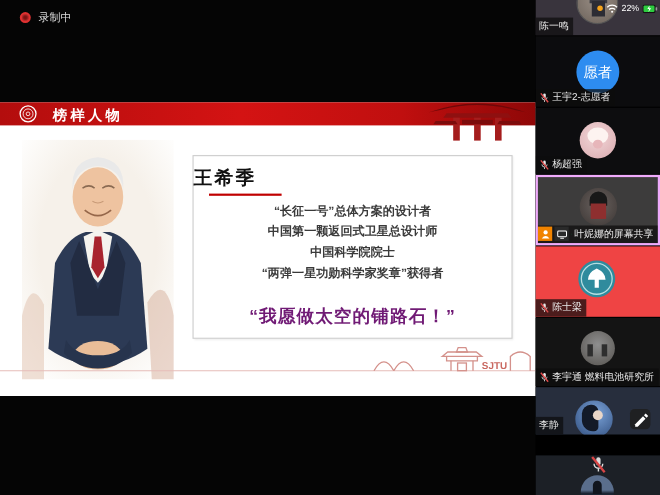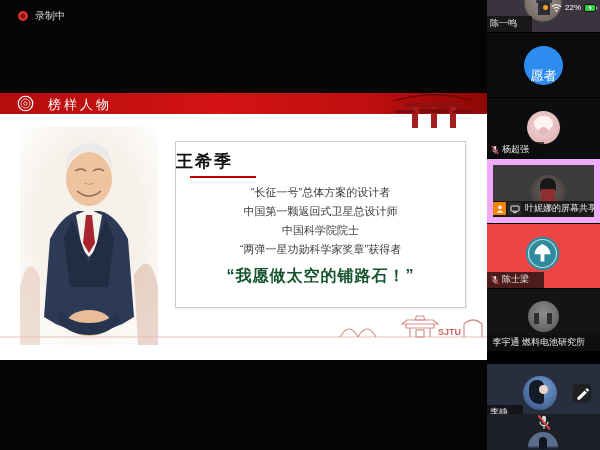--- a/index.html
+++ b/index.html
@@ -11,52 +11,52 @@
   .main{position:absolute;left:0;top:0;width:487px;height:450px;background:#050505;}
   .rec{position:absolute;left:18px;top:9px;display:flex;align-items:center;gap:7px;z-index:5;}
   .rec-dot{width:10px;height:10px;border-radius:50%;border:2px solid #e03131;background:#7a1010;
            box-shadow:inset 0 0 2px #ff5555;}
   .rec-label{color:#ddd;font-size:10px;}
 
   .slide{position:absolute;left:0;top:93px;width:487px;height:267px;background:#fff;}
   .band{position:absolute;left:0;top:0;width:487px;height:21px;
         background:linear-gradient(90deg,#b30d0d,#d41313 45%,#c00f0f 75%,#8e0707);}
   .seal{position:absolute;left:17px;top:2px;}
-  .band-title{position:absolute;left:48px;top:3px;color:#fff;font-size:13px;font-weight:normal;
+  .band-title{position:absolute;left:48px;top:3px;color:#fff;font-size:13px;font-weight:bold;
               letter-spacing:3px;}
   .gate{position:absolute;right:0;top:-7px;z-index:2;}
 
   .portrait{position:absolute;left:20px;top:34px;}
 
   .infobox{position:absolute;left:175px;top:48px;width:291px;height:167px;background:#fff;
            border:1px solid #cccccc;box-shadow:1px 1px 2px rgba(0,0,0,.08);padding-top:8px;}
   .pname{margin-left:0;font-size:17px;font-weight:bold;color:#111;letter-spacing:2px;}
   .punderline{margin-left:14px;margin-top:3px;width:66px;height:2px;background:#c00000;}
-  .bio{margin-top:5px;}
+  .bio{margin-top:5px;font-weight:bold;}
   .bio-line{font-size:11px;color:#3a3a3a;text-align:center;line-height:19px;white-space:nowrap;}
-  .quote{margin-top:7px;text-align:center;font-size:16px;font-weight:bold;color:#14532d;
+  .quote{margin-top:19px;text-align:center;font-size:16px;font-weight:bold;color:#701a75;
          letter-spacing:1px;}
 
   .skyline{position:absolute;left:0;top:218px;}
 
   
   .sidebar{position:absolute;left:487px;top:0;width:113px;height:450px;background:#000;}
   .tile{position:absolute;left:0;width:113px;overflow:hidden;}
   .t1{top:0;height:32px;background:#39343d;text-decoration:underline;}
   .t2{top:33px;height:64px;background:#0c0c0e;}
   .t3{top:98px;height:60px;background:#0d0d0f;}
-  .t4{top:159px;height:64px;background:#3d3c3c;border:6px solid #f0abfc;}
+  .t4{top:159px;height:64px;background:#3d3c3c;border:2px solid #f0abfc;}
   .t5{top:224px;height:64px;background:#ef4444;}
   .t6{top:289px;height:62px;background:#141414;}
-  .t7{top:364px;height:57px;background:#272e3d;}
+  .t7{top:352px;height:43px;background:#272e3d;}
   .t8{top:414px;height:36px;background:#1c2026;}
 
   .nlabel{position:absolute;left:0;bottom:0;max-width:113px;display:flex;align-items:center;
           gap:2px;background:rgba(12,12,12,.72);color:#e8e8e8;font-size:9px;
-          padding:1px 15px 2px 3px;white-space:nowrap;overflow:hidden;}
+          padding:1px 4px 2px 3px;white-space:nowrap;overflow:hidden;}
   .avatar{position:absolute;border-radius:50%;}
   .statusbar{position:absolute;top:3px;right:2px;display:flex;align-items:center;gap:3px;z-index:3;}
   .battery-txt{color:#fff;font-size:8px;}
   .odot{width:5px;height:5px;border-radius:50%;background:#f5a31a;}
   .share-badge{width:13px;height:13px;background:#f08300;display:flex;align-items:center;
                justify-content:center;flex:none;}
   .dark-badge{width:13px;height:13px;background:#2a2a2a;display:flex;align-items:center;
               justify-content:center;flex:none;}
   .popout{position:absolute;right:8px;top:19px;}
   .bigmic{position:absolute;left:50%;top:0;transform:translateX(-50%);}
@@ -167,22 +167,31 @@
           <rect x="12" y="2.5" width="1.5" height="3" rx="0.5" fill="#9a9a9a"></rect>
           <path d="M6.5 1 L4.5 4.2 h1.6 L5.5 7 L8 3.6 H6.3 Z" fill="#fff"></path>
         </svg>
       </div>
       <div class="nlabel">
         <span>陈一鸣</span>
       </div>
     </div>
 
     <div class="tile t2">
-      <div class="avatar" style="left:37px;top:13px;width:39px;height:39px;background:#2d8cf0;display:flex;align-items:flex-end;justify-content:center;">
+      <div class="avatar" style="left:37px;top:13px;width:39px;height:39px;background:#2d8cf0;display:flex;align-items:center;justify-content:center;">
         <span style="color:#fff;font-size:13px;">愿者</span>
+      </div>
+      <div class="nlabel">
+        <svg width="10" height="10" viewBox="0 0 12 12">
+          <rect x="4.6" y="1.2" width="2.8" height="5.2" rx="1.4" fill="#e8e8e8"></rect>
+          <path d="M3.2 5.4a2.8 2.8 0 0 0 5.6 0" fill="none" stroke="#e8e8e8" stroke-width="0.9"></path>
+          <line x1="6" y1="8.6" x2="6" y2="10.4" stroke="#e8e8e8" stroke-width="0.9"></line>
+          <line x1="2" y1="1" x2="10" y2="10.8" stroke="#e34d4d" stroke-width="1.5"></line>
+        </svg>
+        <span>王宇2-志愿者</span>
       </div>
     </div>
 
     <div class="tile t3">
       <div class="avatar" style="left:40px;top:13px;width:33px;height:33px;background:radial-gradient(circle at 45% 40%,#f2d7d8,#d9a9ae);">
         <div style="position:absolute;left:7px;top:5px;width:19px;height:15px;border-radius:50%;background:#fdf3f0;"></div>
         <div style="position:absolute;left:12px;top:16px;width:9px;height:8px;border-radius:50%;background:#e7b6ba;"></div>
       </div>
       <div class="nlabel">
         <svg width="10" height="10" viewBox="0 0 12 12">

